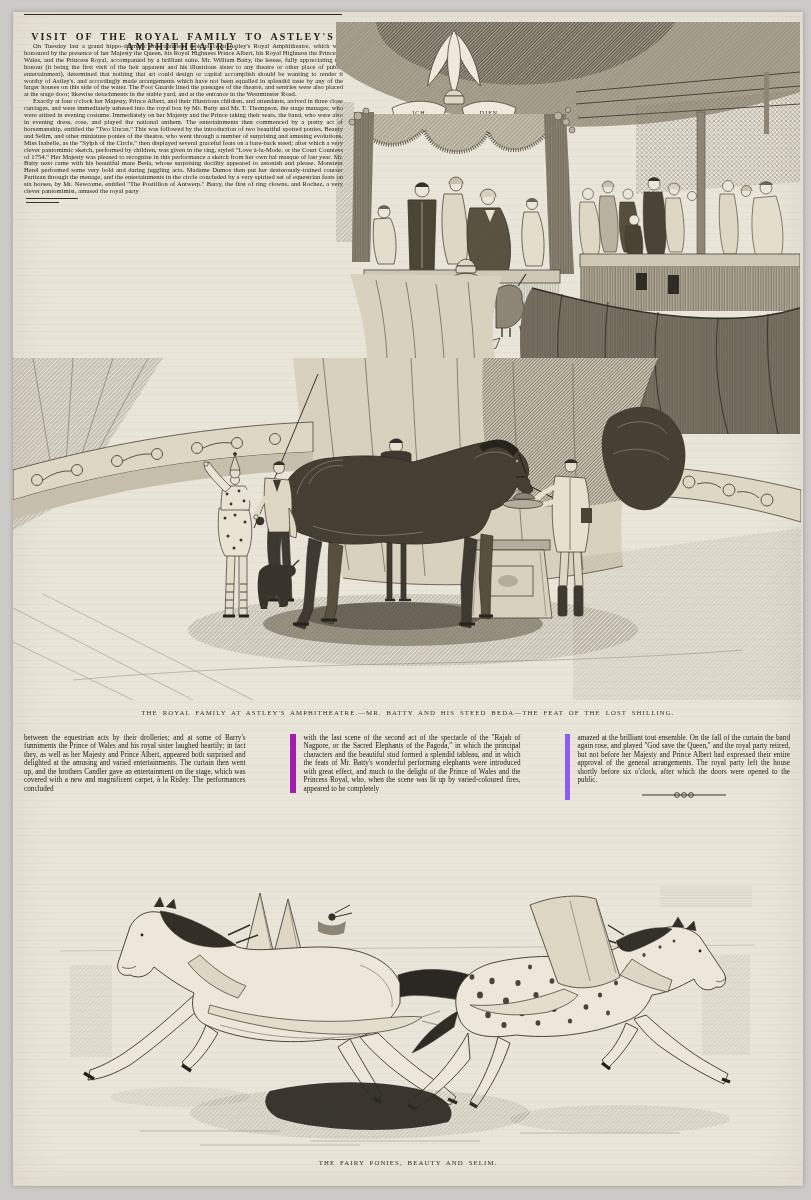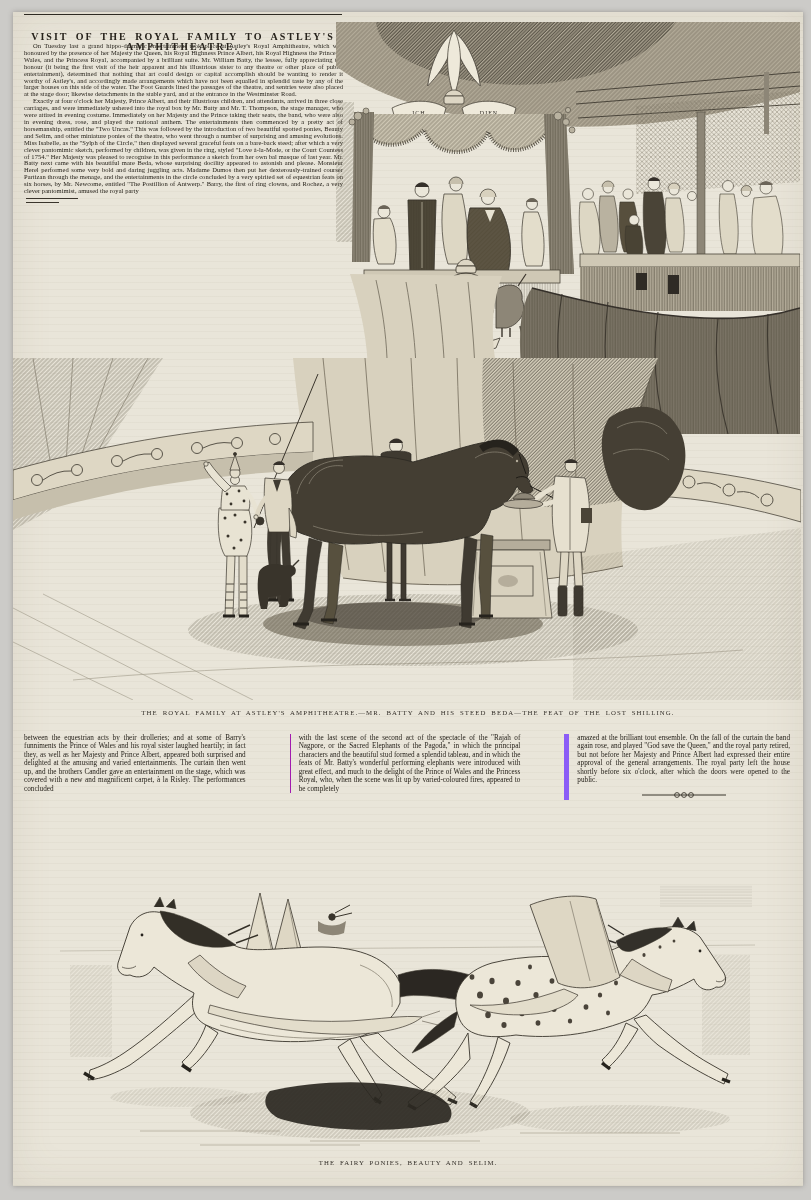--- a/index.html
+++ b/index.html
@@ -31,21 +31,21 @@
   .eng-box{position:absolute;left:323px;top:10px;width:464px;height:412px;}
   .eng-ring{position:absolute;left:0px;top:346px;width:788px;height:342px;}
   .caption{position:absolute;left:0;width:100%;text-align:center;font-size:6.8px;
     letter-spacing:1.1px;word-spacing:2px;color:#35302a;}
   .cap1{top:697px;}
   .cap2{top:1147px;}
   .bottom-cols{position:absolute;left:3px;top:722px;width:782px;display:flex;align-items:flex-start;gap:36px;}
   .bcol{padding:0 8px;box-sizing:border-box;}
   .bcol p{margin:0;font-size:7.2px;line-height:8.45px;text-align:justify;}
   .bcol.c1{width:262px;}
-  .bcol.c2{width:263px;border-left:1px solid #a21caf;}
+  .bcol.c2{width:263px;border-left:6px solid #a21caf;}
   .bcol.c3{width:257px;border-left:5px solid #8b5cf6;}
   .flourish{display:block;margin:5px auto 0 auto;}
   .eng-ponies{position:absolute;left:47px;top:843px;width:695px;height:300px;}
 </style>
 </head>
 <body>
 
 <div class="page">
 
   <div class="title-block">

